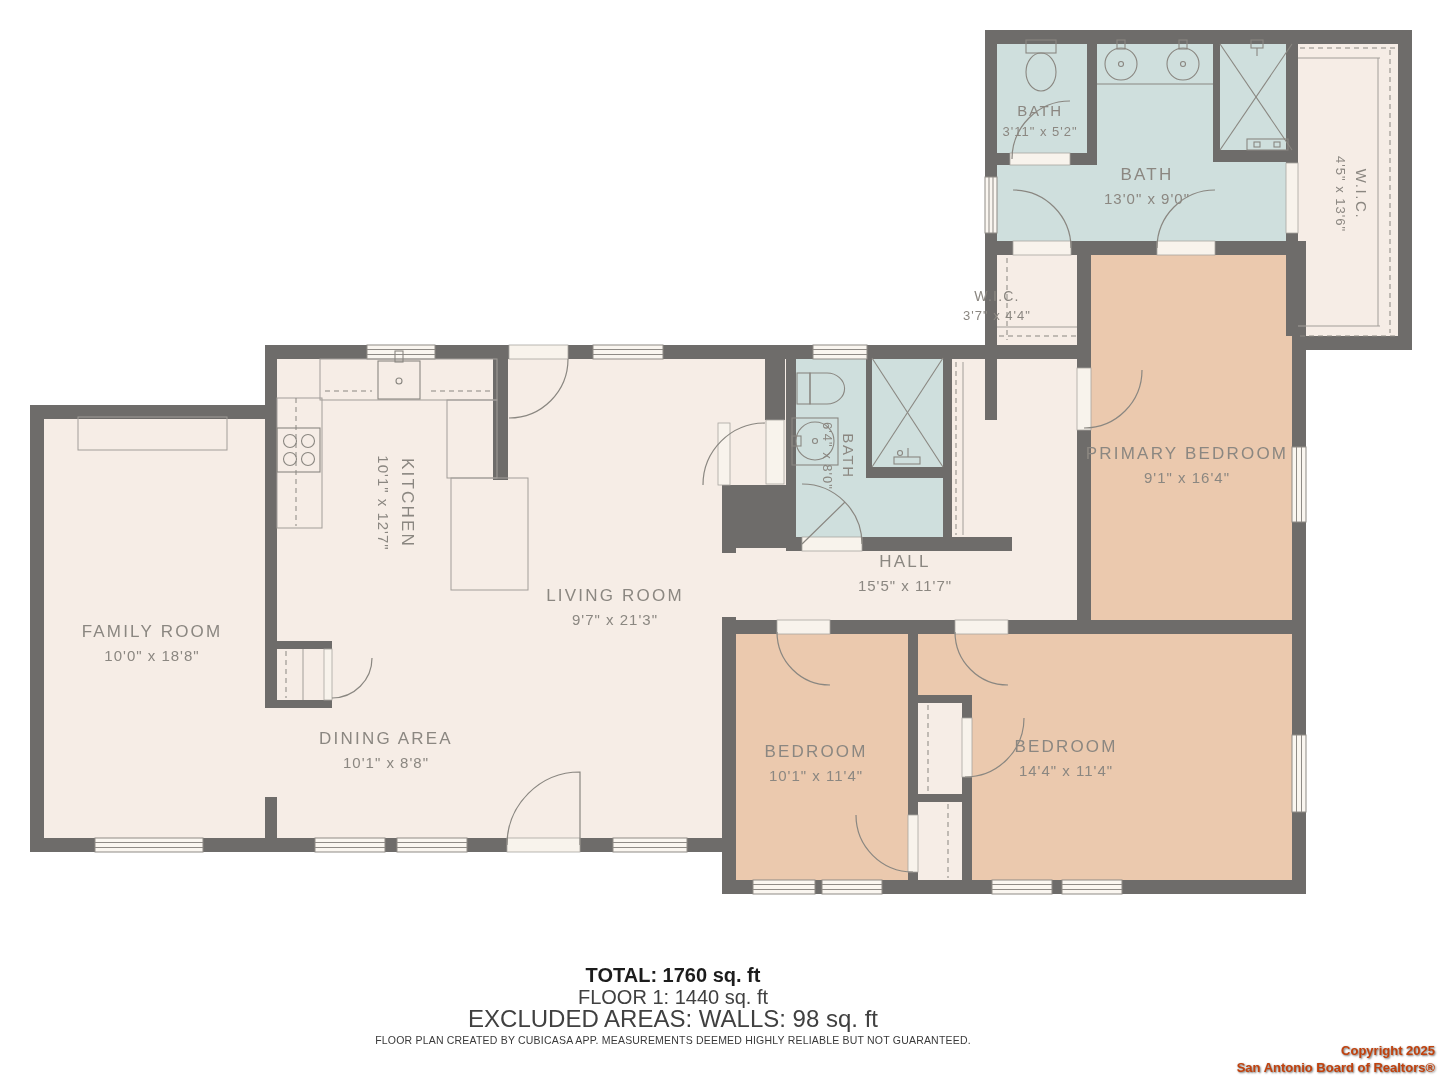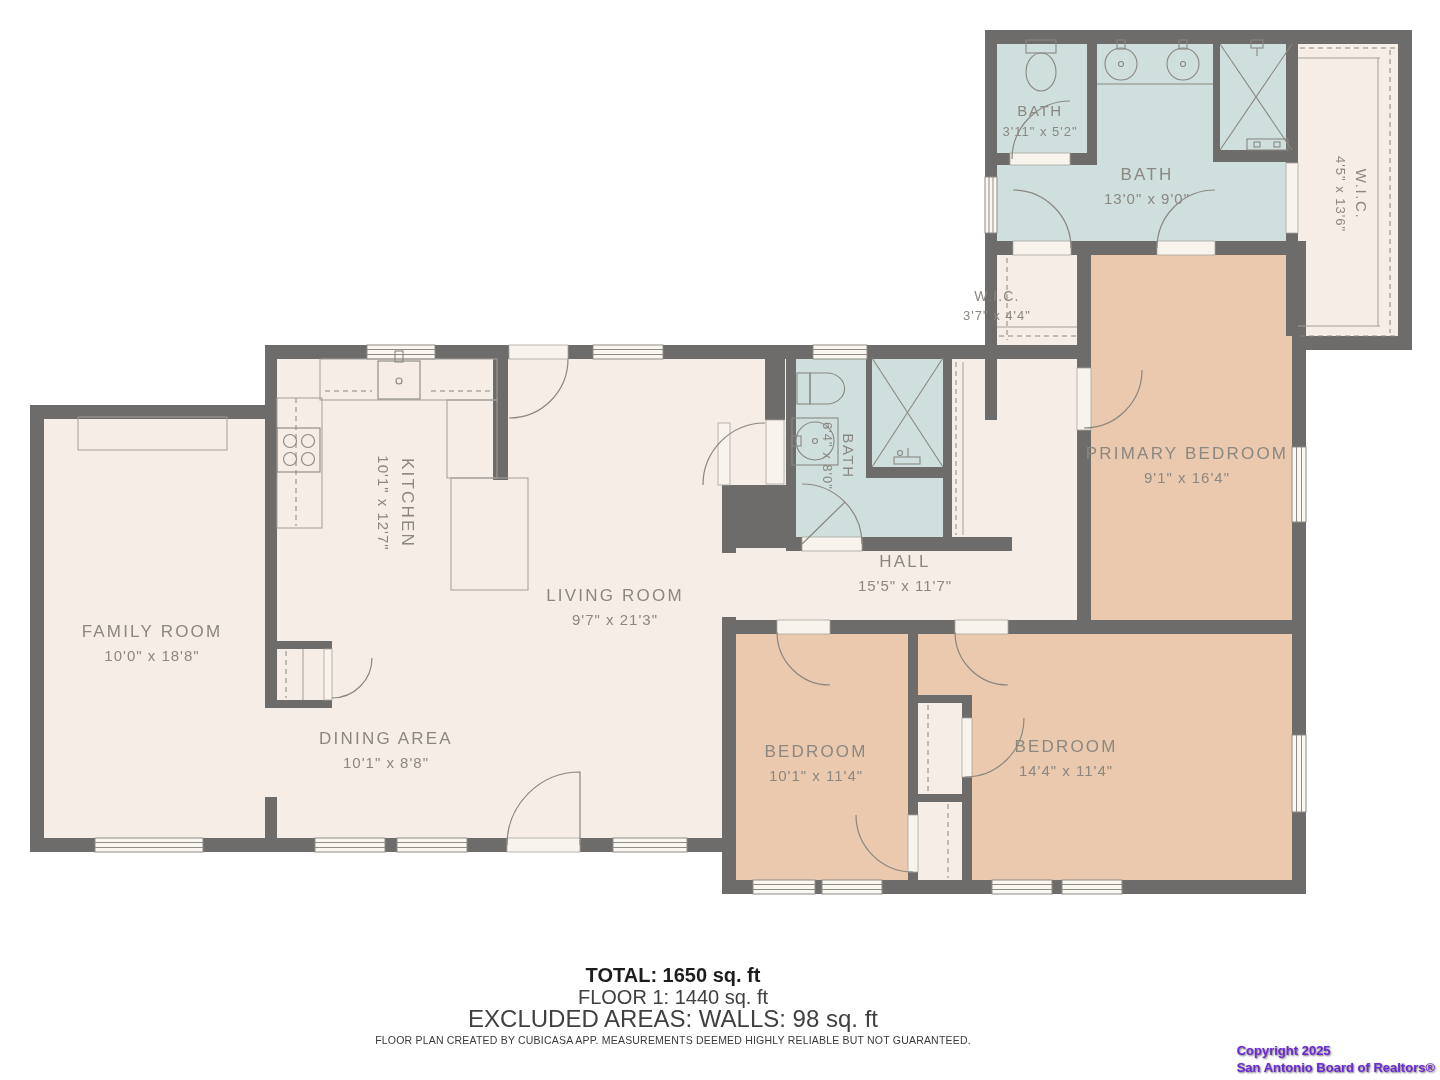--- a/index.html
+++ b/index.html
@@ -29,22 +29,22 @@
   .rl.xs .nm{font-size:14px;letter-spacing:1.2px;}
   .rl.xs .dm{font-size:13px;margin-top:6px;}
   .rl.vert{transform:translate(-50%,-50%) rotate(90deg);}
   
   .summary{position:absolute;left:273px;top:964px;width:800px;text-align:center;z-index:3;
            color:#1c1c1c;}
   .summary .total{font-size:20px;font-weight:bold;line-height:22px;}
   .summary .floor1{font-size:20px;line-height:22px;color:#404040;}
   .summary .excluded{font-size:24px;line-height:22px;color:#404040;}
   .summary .disclaimer{font-size:10.5px;color:#3a3a3a;margin-top:4px;letter-spacing:.2px;}
-  .copyright{position:absolute;right:5px;bottom:3px;text-align:left;z-index:3;
-             font-size:13px;font-weight:bold;color:#6d28d9;line-height:1.35;
+  .copyright{position:absolute;right:5px;bottom:3px;text-align:right;z-index:3;
+             font-size:13px;font-weight:bold;color:#c2410c;line-height:1.35;
              text-shadow:1px 1px 2px rgba(110,108,106,.95), -0.5px -0.5px 1px rgba(160,158,155,.4);}
 </style>
 </head>
 <body>
 
 <div class="stage">
 
   <svg class="plan-svg" width="1440" height="1080" viewBox="0 0 1440 1080">
 
     <g>
@@ -367,21 +367,21 @@
   <div class="rl sm vert" style="left:1351px;top:194px">
     <span class="nm">W.I.C.</span>
     <span class="dm">4'5" x 13'6"</span>
   </div>
   <div class="rl xs" style="left:997px;top:305px">
     <span class="nm">W.I.C.</span>
     <span class="dm">3'7" x 4'4"</span>
   </div>
 
   <div class="summary">
-    <div class="total">TOTAL: 1650 sq. ft</div>
+    <div class="total">TOTAL: 1760 sq. ft</div>
     <div class="floor1">FLOOR 1: 1440 sq. ft</div>
     <div class="excluded">EXCLUDED AREAS: WALLS: 98 sq. ft</div>
     <div class="disclaimer">FLOOR PLAN CREATED BY CUBICASA APP. MEASUREMENTS DEEMED HIGHLY RELIABLE BUT NOT GUARANTEED.</div>
   </div>
 
   <div class="copyright">
     <div>Copyright 2025</div>
     <div>San Antonio Board of Realtors®</div>
   </div>
 

